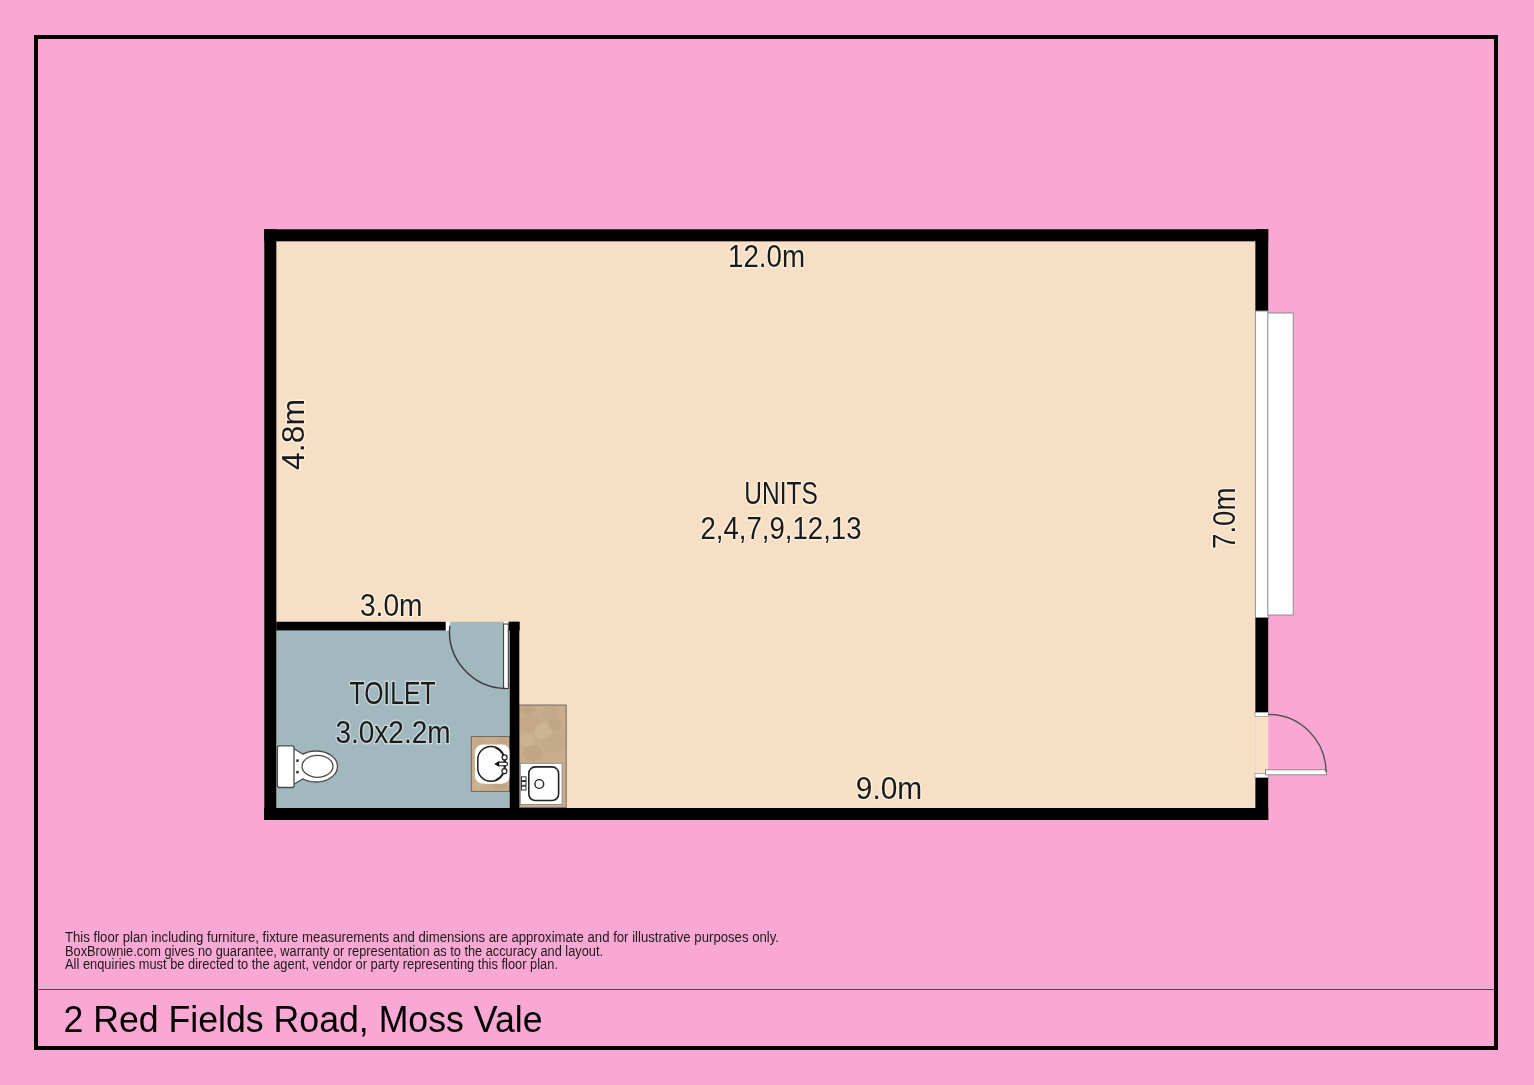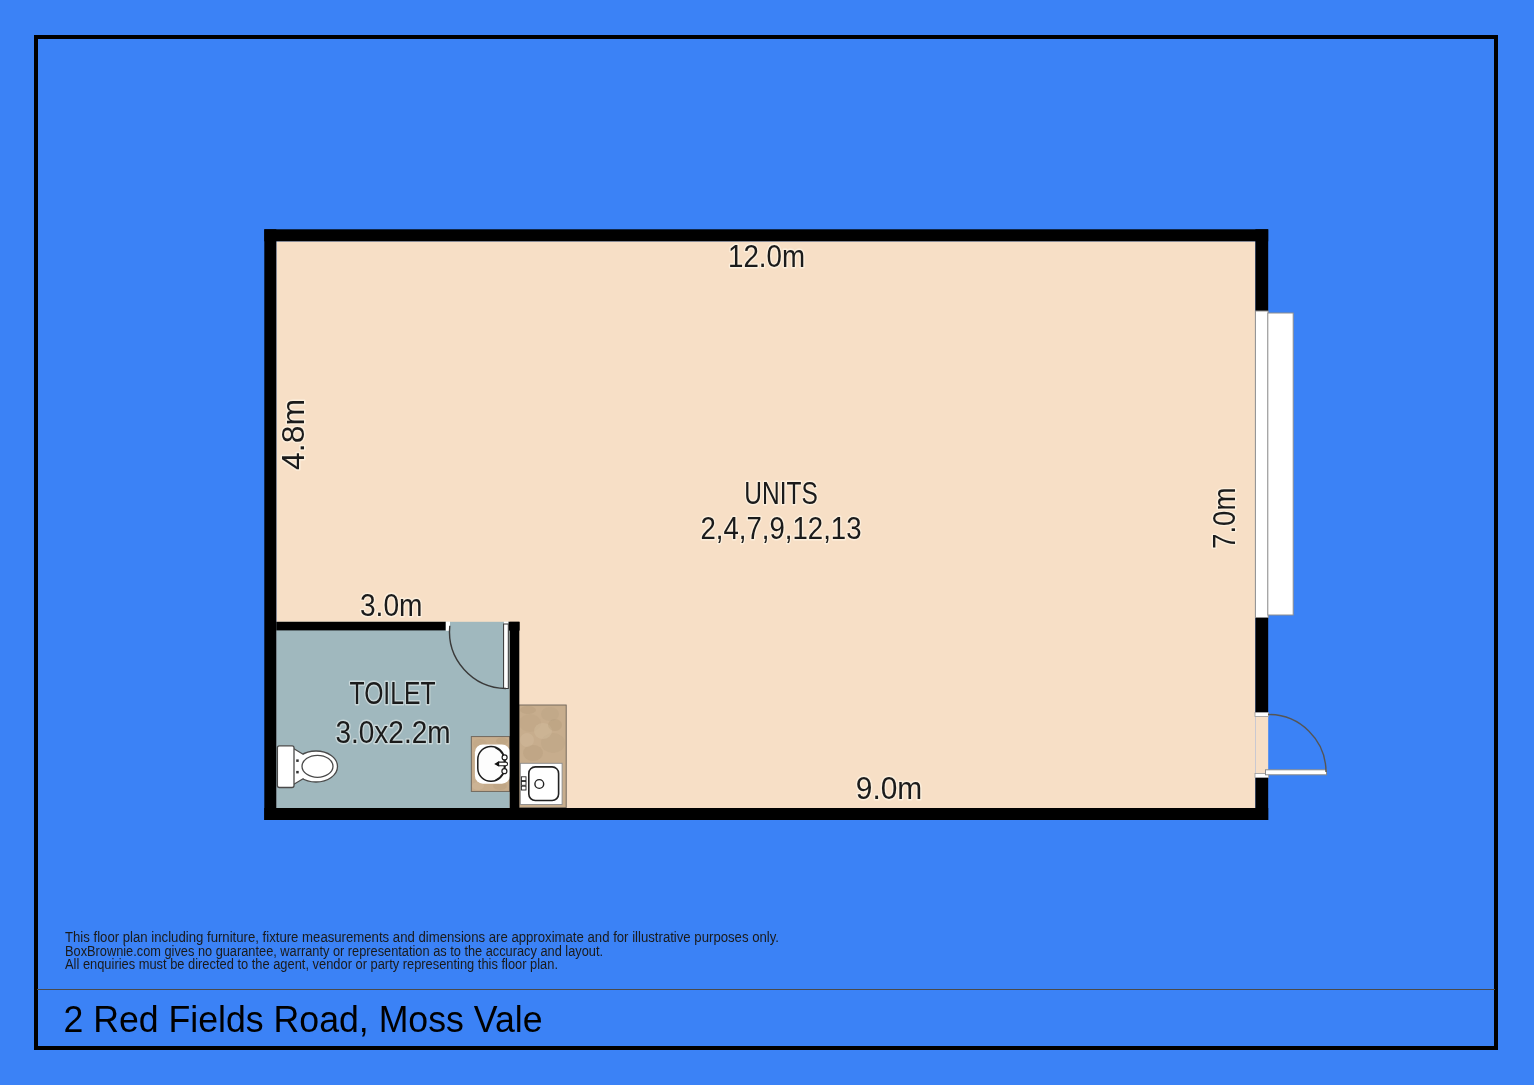--- a/index.html
+++ b/index.html
@@ -1,16 +1,16 @@
 <!DOCTYPE html>
 <html><head>
 <meta charset="utf-8">
 <style>
   html,body{margin:0;padding:0;background:#fff;}
-  .page{position:relative;width:1534px;height:1085px;background:#3b82f6;overflow:hidden;
+  .page{position:relative;width:1534px;height:1085px;background:#f9a8d4;overflow:hidden;
         font-family:"Liberation Sans",sans-serif;}
   .frame{position:absolute;left:34.3px;top:34.5px;width:1464px;height:1015.5px;
          border:4.4px solid #000;box-sizing:border-box;}
   .sep{position:absolute;left:37px;top:988.5px;width:1458px;height:1.8px;background:#4a4a4a;}
 </style>
 </head>
 <body>
 <div class="page">
   <div class="frame"></div>
   <svg width="1534" height="1085" style="position:absolute;left:0;top:0" xmlns="http://www.w3.org/2000/svg">

